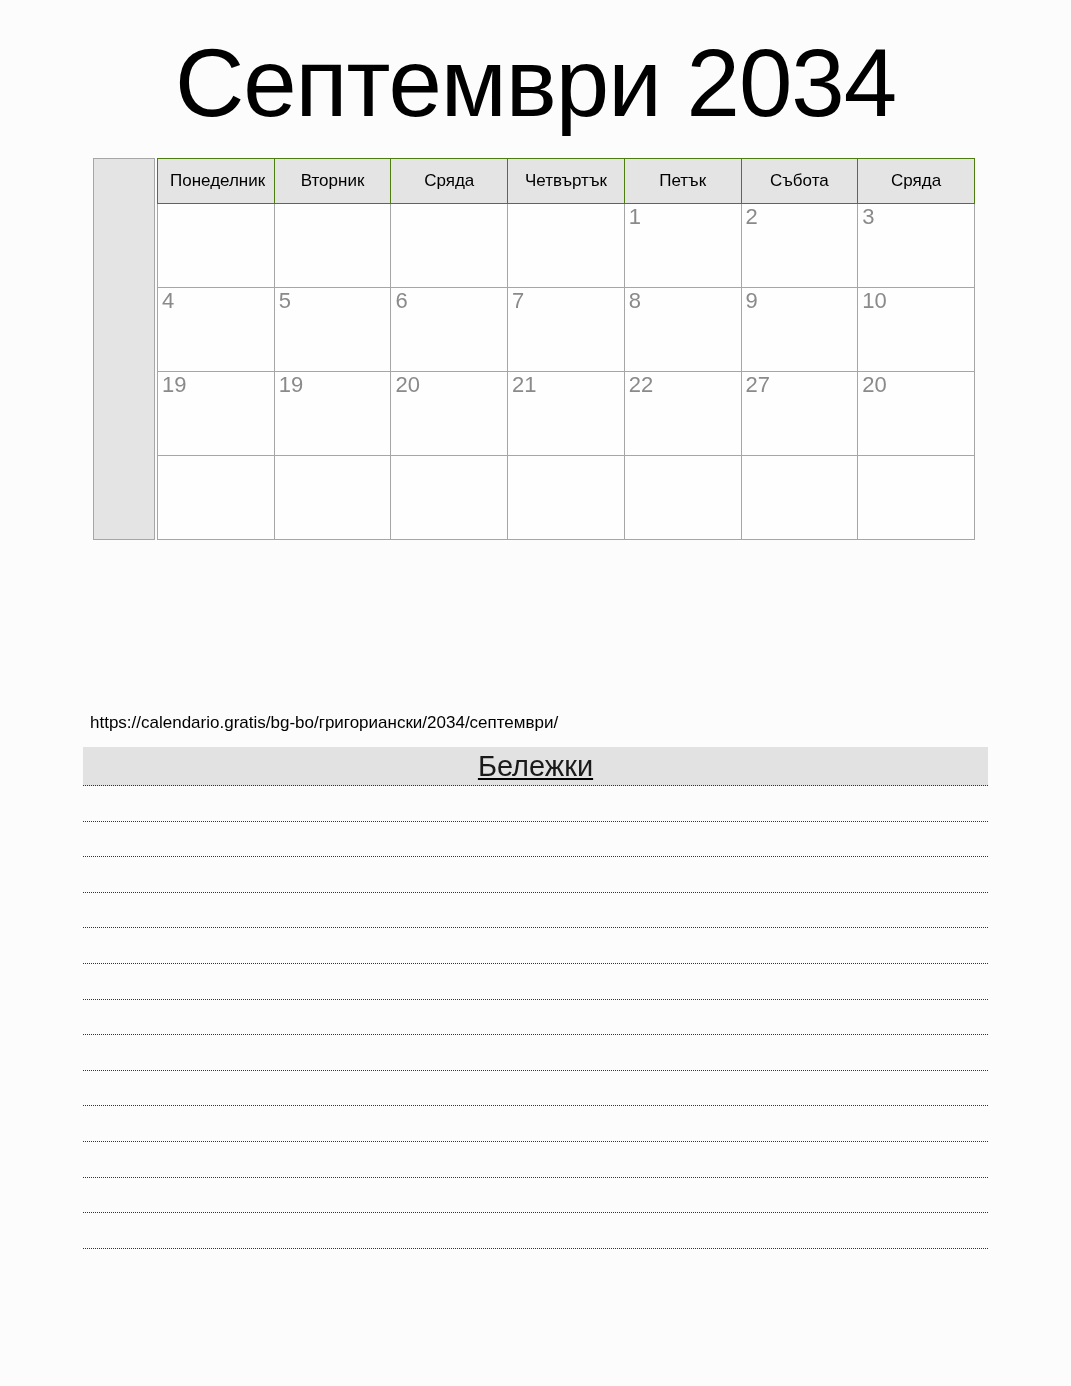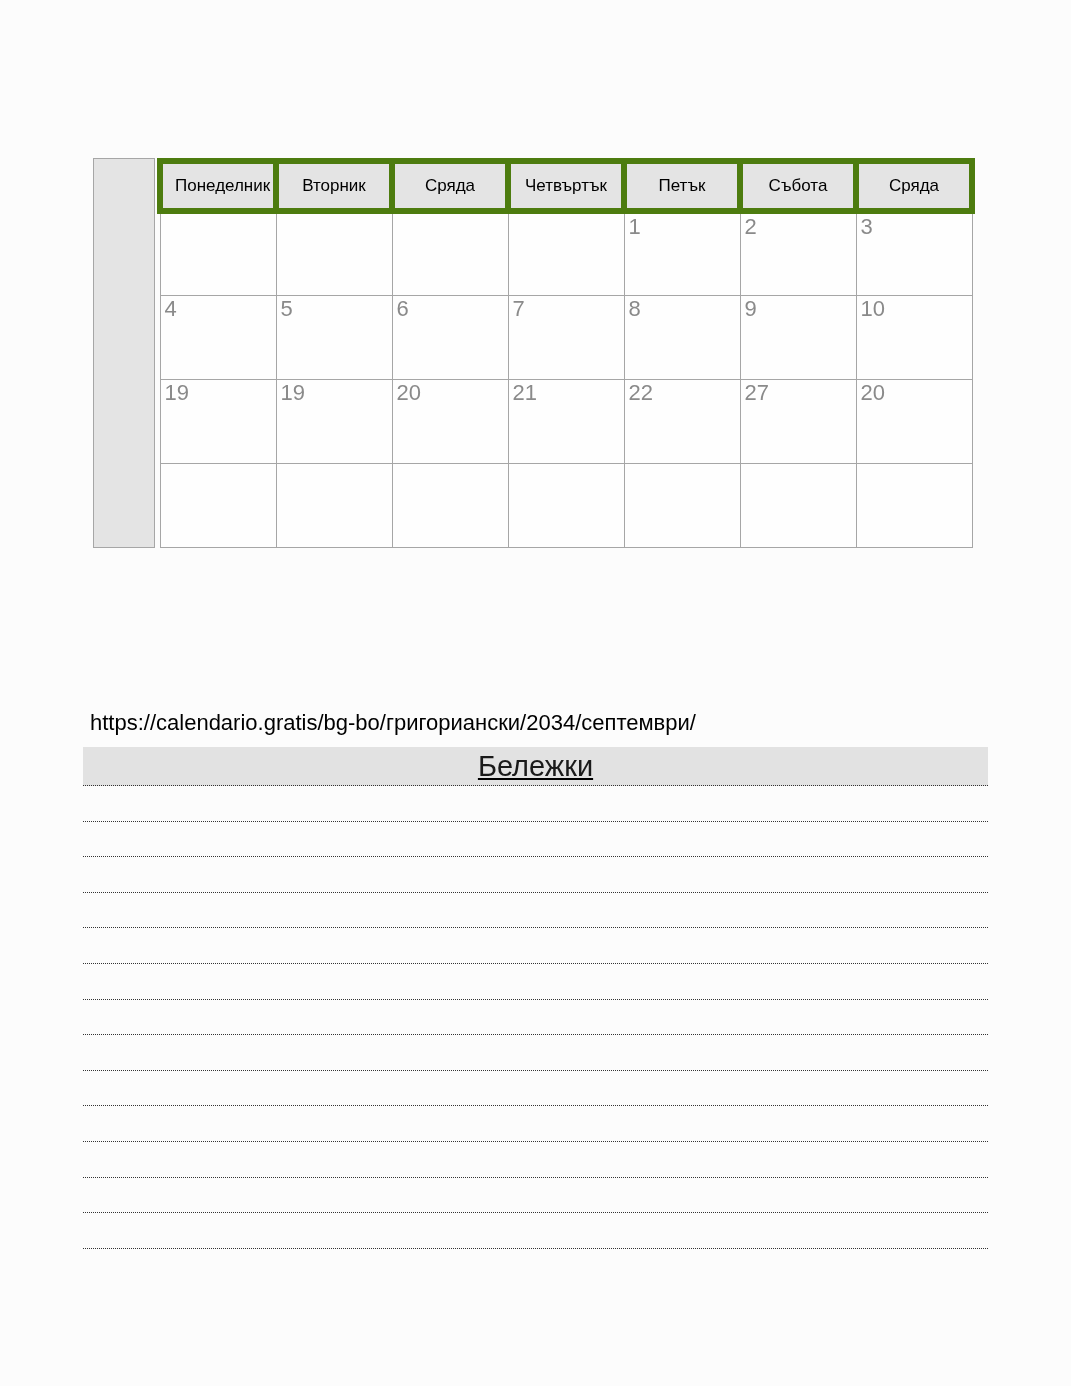--- a/index.html
+++ b/index.html
@@ -51,21 +51,21 @@
   }
   table.cal {
     border-collapse: collapse;
     table-layout: fixed;
     width: 818px;
   }
   table.cal th {
     box-sizing: border-box;
     height: 41px;
     background: #e4e4e4;
-    border: 6px solid #4d7c0f;
+    border: 1px solid #4d7c0f;
     font-size: 17px;
     font-weight: 400;
     color: #000;
     text-align: center;
     vertical-align: middle;
     padding: 12px;
   }
   table.cal td {
     box-sizing: border-box;
     height: 84px;
@@ -79,21 +79,21 @@
     font-size: 22px;
     color: #8a8a8a;
     line-height: 1.1;
   }
 
   
   .source-url {
     position: absolute;
     left: 90px;
     top: 713px;
-    font-size: 22px;
+    font-size: 17px;
     line-height: 20px;
     color: #000;
   }
 
   
   .notes {
     position: absolute;
     left: 83px;
     top: 747px;
     width: 905px;
@@ -112,20 +112,21 @@
   .note-line {
     height: 34.6px;
     border-bottom: 1px dotted #333;
   }
 </style>
 </head>
 <body>
 
 <div class="page">
 
+  <h1 class="title">Септември 2034</h1>
 
   <div class="calendar">
     <div class="week-strip"></div>
     <table class="cal">
       <thead>
         <tr>
           <th>Понеделник</th>
           <th>Вторник</th>
           <th>Сряда</th>
           <th>Четвъртък</th>

